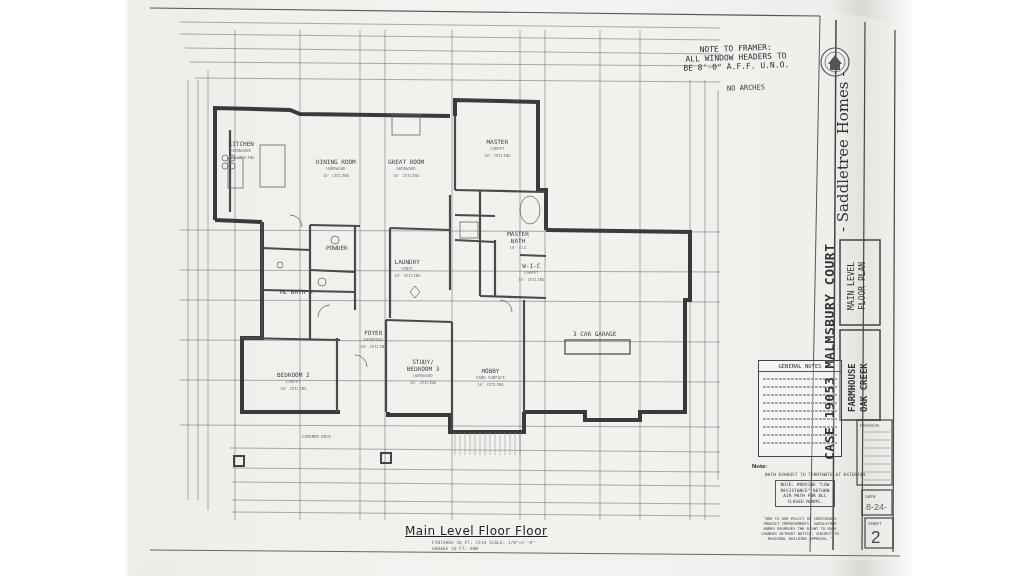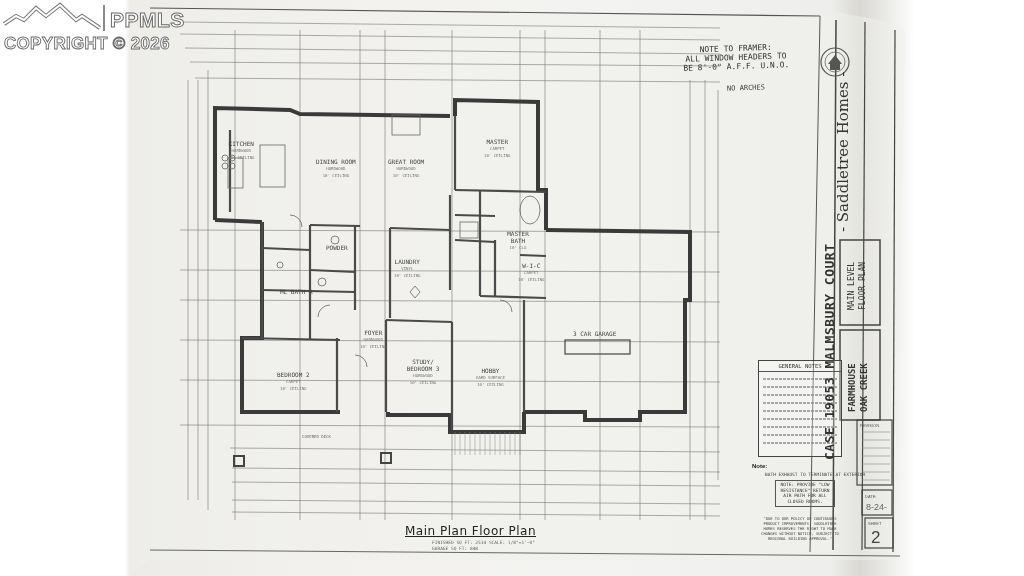--- a/index.html
+++ b/index.html
@@ -229,29 +229,20 @@
       <path d="M 500 300 A 12 12 0 0 1 512 312"></path>
       <path d="M 330 305 A 12 12 0 0 0 318 317"></path>
 
       <rect x="565" y="340" width="65" height="14" stroke="#444" stroke-width="1.2"></rect>
     </g>
 
     <rect x="234" y="456" width="10" height="10" fill="none" stroke="#444" stroke-width="2"></rect>
     <rect x="381" y="453" width="10" height="10" fill="none" stroke="#444" stroke-width="2"></rect>
   </svg>
 
-  <div class="watermark">
-    <svg width="100" height="30" viewBox="0 0 100 30" style="position:absolute;left:0;top:0;">
-      <polyline points="2,22 14,14 22,18 34,6 44,14 58,3 74,18 80,14 98,26" fill="none" stroke="#7a7a7a" stroke-width="4"></polyline>
-      <polyline points="2,22 14,14 22,18 34,6 44,14 58,3 74,18 80,14 98,26" fill="none" stroke="#ffffff" stroke-width="2"></polyline>
-    </svg>
-    <div class="wm-divider"></div>
-    <div class="wm-brand">PPMLS</div>
-    <div class="wm-copy">COPYRIGHT © 2026</div>
-  </div>
 
   <div class="txt note-framer" style="left:683px;top:44px;">
     <div>NOTE TO FRAMER:</div>
     <div>ALL WINDOW HEADERS TO</div>
     <div>BE 8'-0" A.F.F. U.N.O.</div>
   </div>
   <div class="txt" style="left:727px;top:84px;font-size:7px;transform:rotate(-2deg);">NO ARCHES</div>
 
   <div class="txt room" style="left:228px;top:140px;"><span>KITCHEN</span><span class="sub">HARDWOOD</span><span class="sub">10' CEILING</span></div>
   <div class="txt room" style="left:316px;top:158px;"><span>DINING ROOM</span><span class="sub">HARDWOOD</span><span class="sub">10' CEILING</span></div>
@@ -262,21 +253,21 @@
   <div class="txt room" style="left:326px;top:244px;"><span>POWDER</span></div>
   <div class="txt room" style="left:394px;top:258px;"><span>LAUNDRY</span><span class="sub">VINYL</span><span class="sub">10' CEILING</span></div>
   <div class="txt room" style="left:280px;top:288px;"><span>ML BATH A</span></div>
   <div class="txt room" style="left:360px;top:329px;"><span>FOYER</span><span class="sub">HARDWOOD</span><span class="sub">10' CEILING</span></div>
   <div class="txt room" style="left:277px;top:371px;"><span>BEDROOM 2</span><span class="sub">CARPET</span><span class="sub">10' CEILING</span></div>
   <div class="txt room" style="left:405px;top:358px;width:36px;white-space:normal;"><span>STUDY/ BEDROOM 3</span><span class="sub">HARDWOOD</span><span class="sub">10' CEILING</span></div>
   <div class="txt room" style="left:476px;top:367px;"><span>HOBBY</span><span class="sub">HARD SURFACE</span><span class="sub">10' CEILING</span></div>
   <div class="txt room" style="left:573px;top:330px;"><span>3 CAR GARAGE</span></div>
   <div class="txt" style="left:302px;top:434px;font-size:4px;color:#666;">COVERED DECK</div>
 
-  <div class="plan-title">Main Plan Floor Plan</div>
+  <div class="plan-title">Main Level Floor Floor</div>
   <div class="plan-sub">
     <div>FINISHED SQ FT: 2514   SCALE: 1/8"=1'-0"</div>
     <div>GARAGE SQ FT: 848</div>
   </div>
 
   <div class="gen-notes">
     <div class="gen-notes-title">GENERAL NOTES</div>
     <div class="gen-notes-line"></div>
     <div class="gen-notes-line"></div>
     <div class="gen-notes-line"></div>

